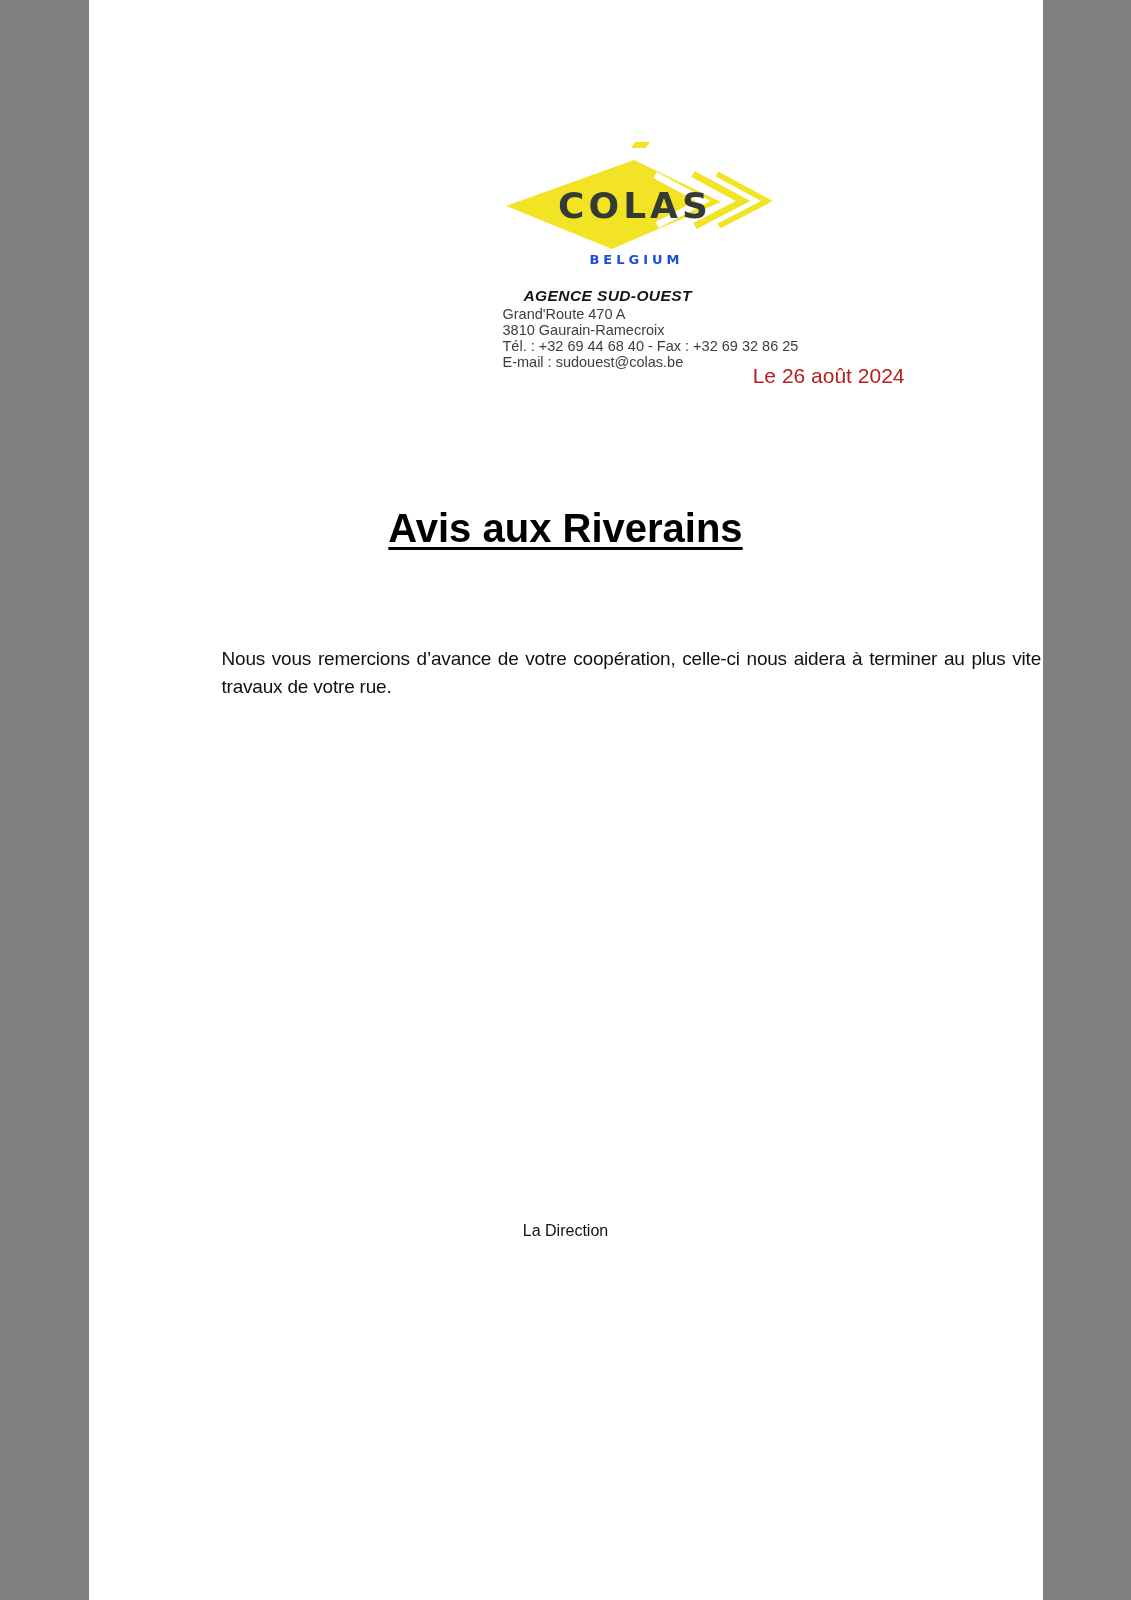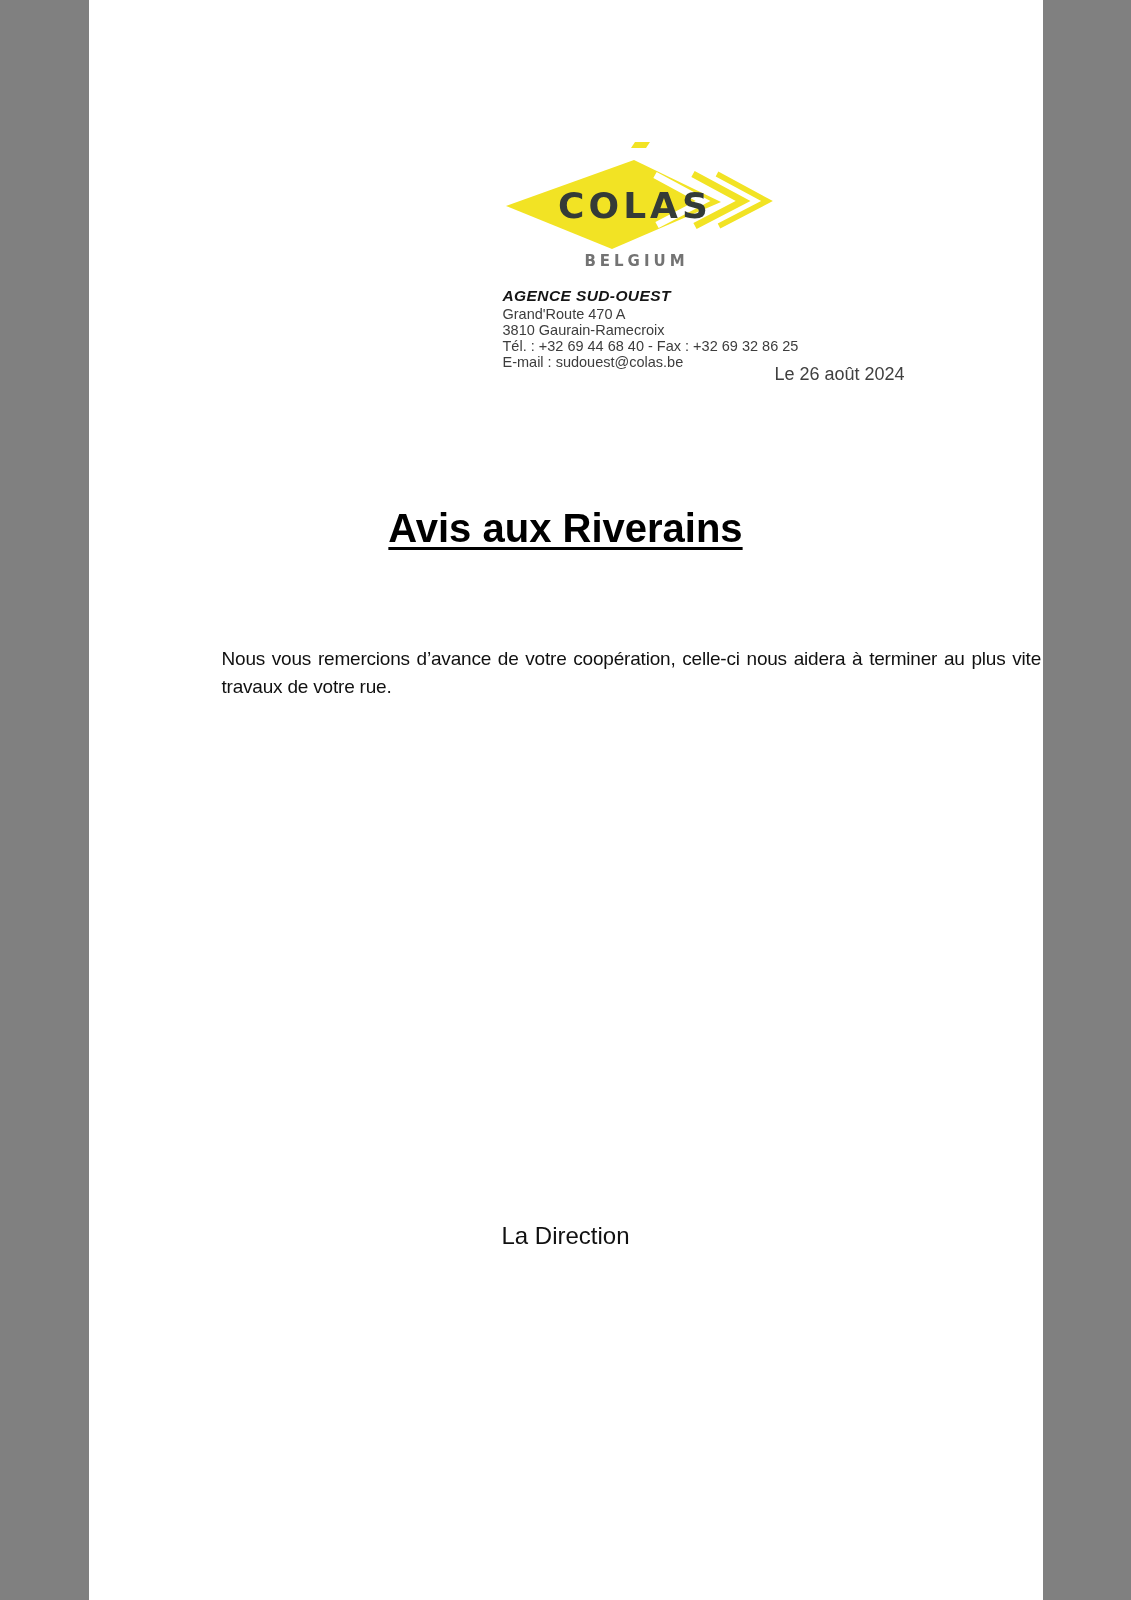--- a/index.html
+++ b/index.html
@@ -33,53 +33,54 @@
     letter-spacing: 4px;
   }
   .belgium {
     position: absolute;
     left: 458px;
     top: 252px;
     width: 180px;
     text-align: center;
     font-family: "DejaVu Sans", sans-serif;
     font-weight: bold;
-    font-size: 15px;
+    font-size: 13px;
     letter-spacing: 4px;
-    color: #737373;
+    color: #1d4ed8;
   }
 
   
   .agency {
     position: absolute;
     left: 414px;
     top: 288px;
     font-size: 14.5px;
     line-height: 16px;
     color: #3d3d3d;
     white-space: nowrap;
   }
   .agency-name {
     font-weight: bold;
     font-style: italic;
     font-size: 15.5px;
     letter-spacing: 0.4px;
     color: #151515;
     margin-bottom: 2px;
+    margin-left: 21px;
   }
 
   
   .date-line {
     position: absolute;
     left: 0;
     right: 138px;
     top: 364px;
     text-align: right;
-    font-size: 18px;
-    color: #404040;
+    font-size: 21px;
+    color: #b91c1c;
   }
 
   
   .letter-title {
     position: absolute;
     left: 0;
     top: 506px;
     width: 100%;
     text-align: center;
     font-size: 40px;
@@ -106,21 +107,21 @@
     text-align: justify;
   }
 
   
   .signature {
     position: absolute;
     left: 0;
     top: 1222px;
     width: 100%;
     text-align: center;
-    font-size: 24px;
+    font-size: 16px;
     color: #111;
   }
 </style>
 </head>
 <body>
 
 <div class="page">
 
   <svg class="logo-svg" viewBox="0 0 300 112">
 

